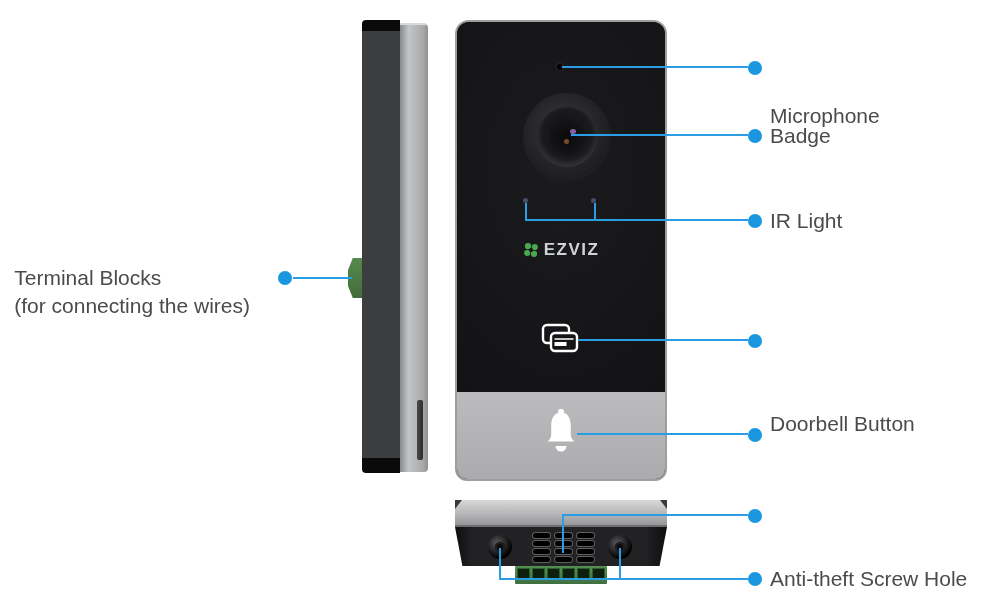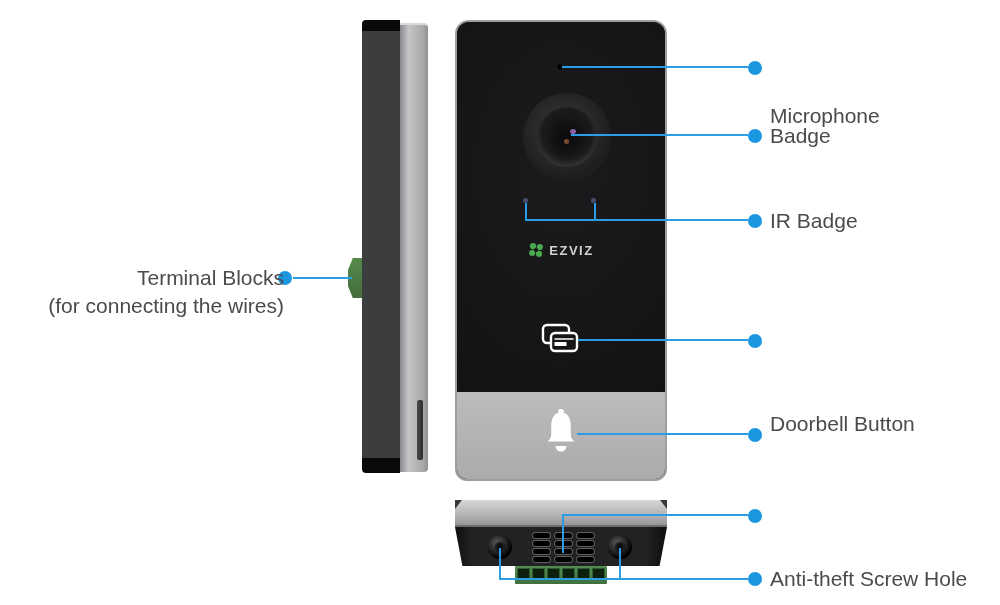--- a/index.html
+++ b/index.html
@@ -10,21 +10,21 @@
   }
 
   
   .cline { position:absolute; background:#2b9de4; }
   .cdot  { position:absolute; width:14px; height:14px; border-radius:50%; background:#1b96e0; }
   .clabel {
     position:absolute; left:770px; height:28px; line-height:28px;
     font-size:21px; color:#4b4b4d; white-space:nowrap;
   }
   .clabel-left {
-    position:absolute; right:716px; top:264px; text-align:right;
+    position:absolute; right:750px; top:264px; 
     font-size:21px; color:#4b4b4d; line-height:28px; white-space:nowrap;
   }
 
   
   .side-view { position:absolute; left:362px; top:20px; width:66px; height:453px; }
   .side-front {
     position:absolute; left:0; top:0; width:38px; height:453px;
     border-radius:4px 0 0 4px;
     background:linear-gradient(180deg,#0a0a0b 0 11px,#3c3d3f 11px calc(100% - 15px),#0a0a0b calc(100% - 15px) 100%);
   }
@@ -70,21 +70,21 @@
     background:radial-gradient(circle at 50% 50%, #0a0a0c 0%, #141416 60%, #27272a 100%);
   }
   .lens-glint { position:absolute; left:47px; top:36px; width:6px; height:5px; border-radius:50%; background:#8a5fa8; }
   .lens-core  { position:absolute; left:41px; top:46px; width:5px; height:5px; border-radius:50%; background:#7a4a2e; }
   .ir-dot { position:absolute; width:5px; height:5px; border-radius:50%; background:#44506a; }
 
   .logo-row {
     position:absolute; left:0; top:219px; width:100%; height:18px;
     display:flex; align-items:center; justify-content:center; gap:5px;
   }
-  .logo-text { color:#cfd3d4; font-size:13px; font-weight:bold; letter-spacing:1.5px; }
+  .logo-text { color:#cfd3d4; font-size:17px; font-weight:bold; letter-spacing:1.5px; }
 
   .badge-icon { position:absolute; left:84px; top:300px; }
   .bell-icon  { position:absolute; left:50%; top:17px; transform:translateX(-50%); }
 
   
   .bottom-view { position:absolute; left:455px; top:500px; width:212px; height:84px; }
   .bottom-silver {
     position:absolute; left:0; top:0; width:212px; height:27px;
     border-radius:6px 6px 0 0;
     background:linear-gradient(180deg,#d8d8d8,#b6b6b8 55%,#97979a);
@@ -220,21 +220,21 @@
   <div class="cdot" style="left:748px; top:129px;"></div>
   <div class="cdot" style="left:748px; top:214px;"></div>
   <div class="cdot" style="left:748px; top:334px;"></div>
   <div class="cdot" style="left:748px; top:428px;"></div>
   <div class="cdot" style="left:748px; top:509px;"></div>
   <div class="cdot" style="left:748px; top:572px;"></div>
   <div class="cdot" style="left:278px; top:271px;"></div>
 
   <div class="clabel" style="top:54px;margin-top:48px;">Microphone</div>
   <div class="clabel" style="top:122px;">Badge</div>
-  <div class="clabel" style="top:207px;">IR Badge</div>
+  <div class="clabel" style="top:207px;">IR Light</div>
   <div class="clabel" style="top:410px;">Doorbell Button</div>
   <div class="clabel" style="top:565px;">Anti-theft Screw Hole</div>
 
   <div class="clabel-left">
     <div>Terminal Blocks</div>
     <div>(for connecting the wires)</div>
   </div>
 
 </div>
 

